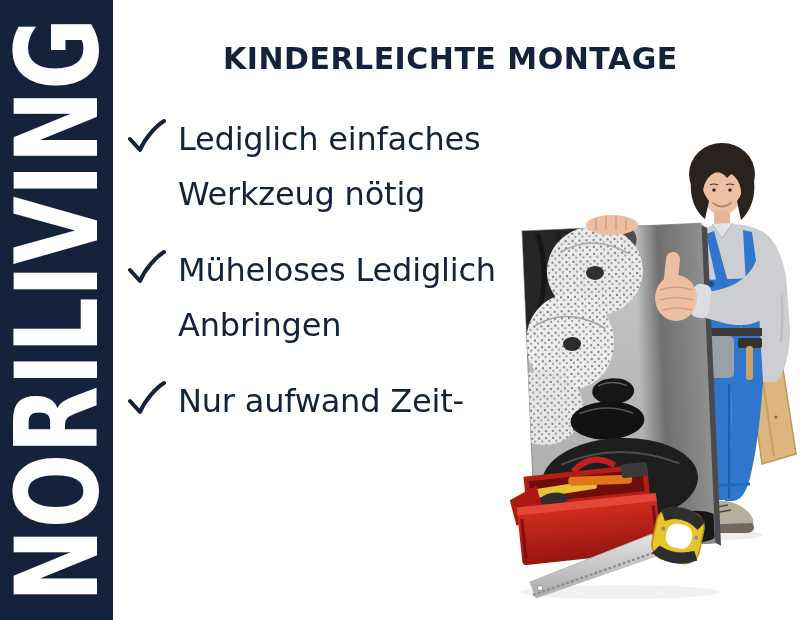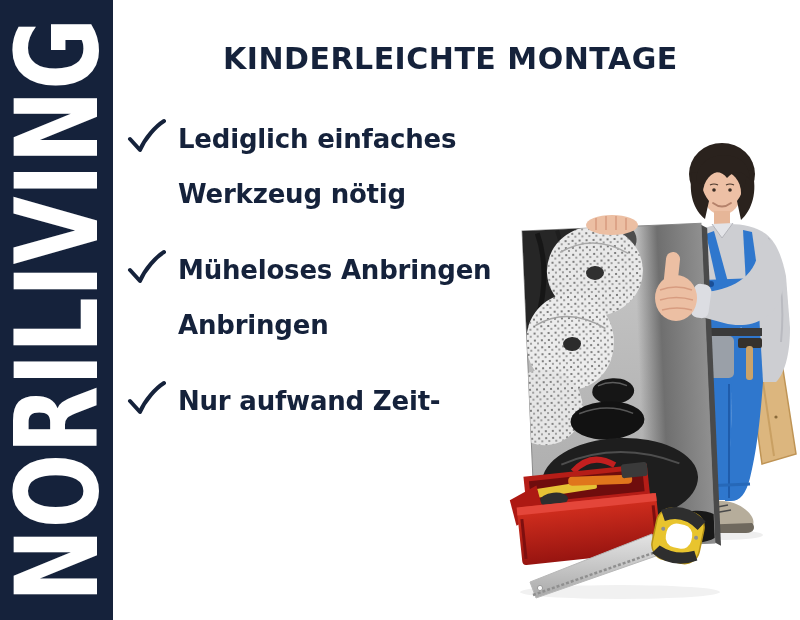--- a/index.html
+++ b/index.html
@@ -25,21 +25,21 @@
   }
   
   .checklist{
     position:absolute;left:126px;top:112px;width:400px;
     list-style:none;margin:0;padding:0;
   }
   .checklist li{display:flex;align-items:flex-start;gap:12px;margin-bottom:21px;}
   .check-icon{flex:0 0 40px;width:40px;height:40px;margin-top:6px;}
   .check-icon svg{display:block;width:40px;height:40px;}
   .item-lines span{
-    display:block;font-size:26px;font-weight:700;line-height:55px;
+    display:block;font-size:32px;font-weight:400;line-height:55px;
     color:var(--navy,#15223b);letter-spacing:-0.2px;white-space:nowrap;
   }
   
   .photo{position:absolute;left:500px;top:132px;width:300px;height:472px;}
 </style>
 </head>
 <body>
 
 <div class="page">
 
@@ -61,21 +61,21 @@
         <span>Werkzeug nötig</span>
       </div>
     </li>
     <li>
       <span class="check-icon">
         <svg viewBox="0 0 40 40">
             <path d="M4 21 L14 32 C19 20 30 8 38 3" fill="none" stroke="#15223b" stroke-width="4" stroke-linecap="round" stroke-linejoin="round"></path>
           </svg>
       </span>
       <div class="item-lines">
-        <span>Müheloses Anbringen</span>
+        <span>Müheloses Lediglich</span>
         <span>Anbringen</span>
       </div>
     </li>
     <li>
       <span class="check-icon">
         <svg viewBox="0 0 40 40">
             <path d="M4 21 L14 32 C19 20 30 8 38 3" fill="none" stroke="#15223b" stroke-width="4" stroke-linecap="round" stroke-linejoin="round"></path>
           </svg>
       </span>
       <div class="item-lines">

